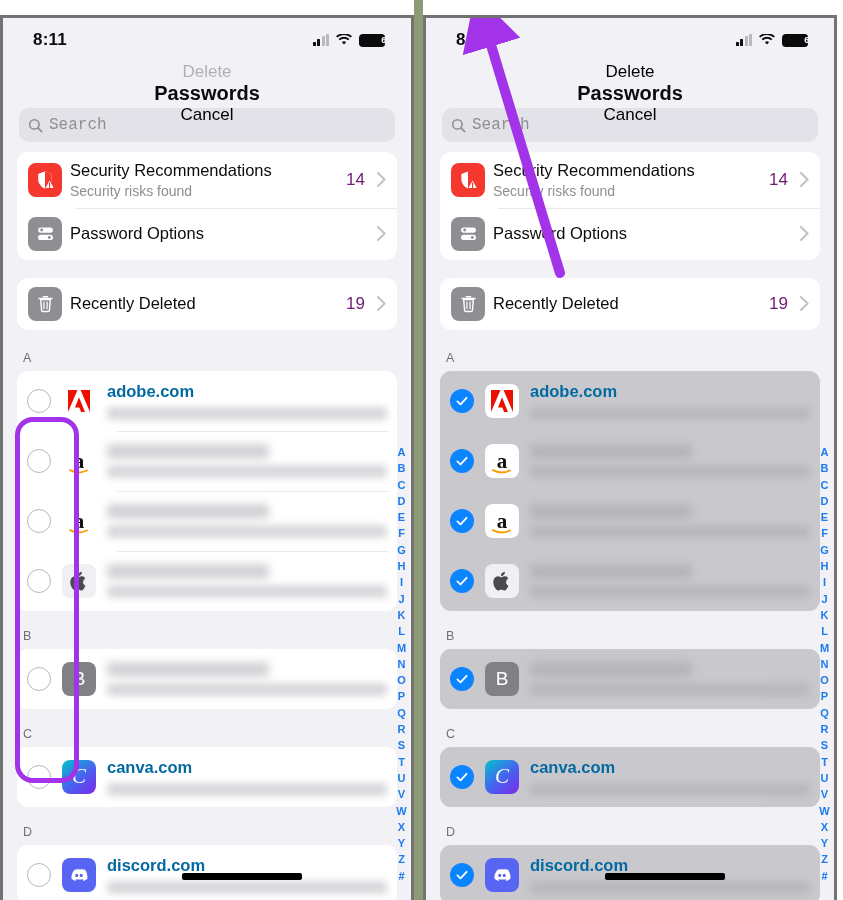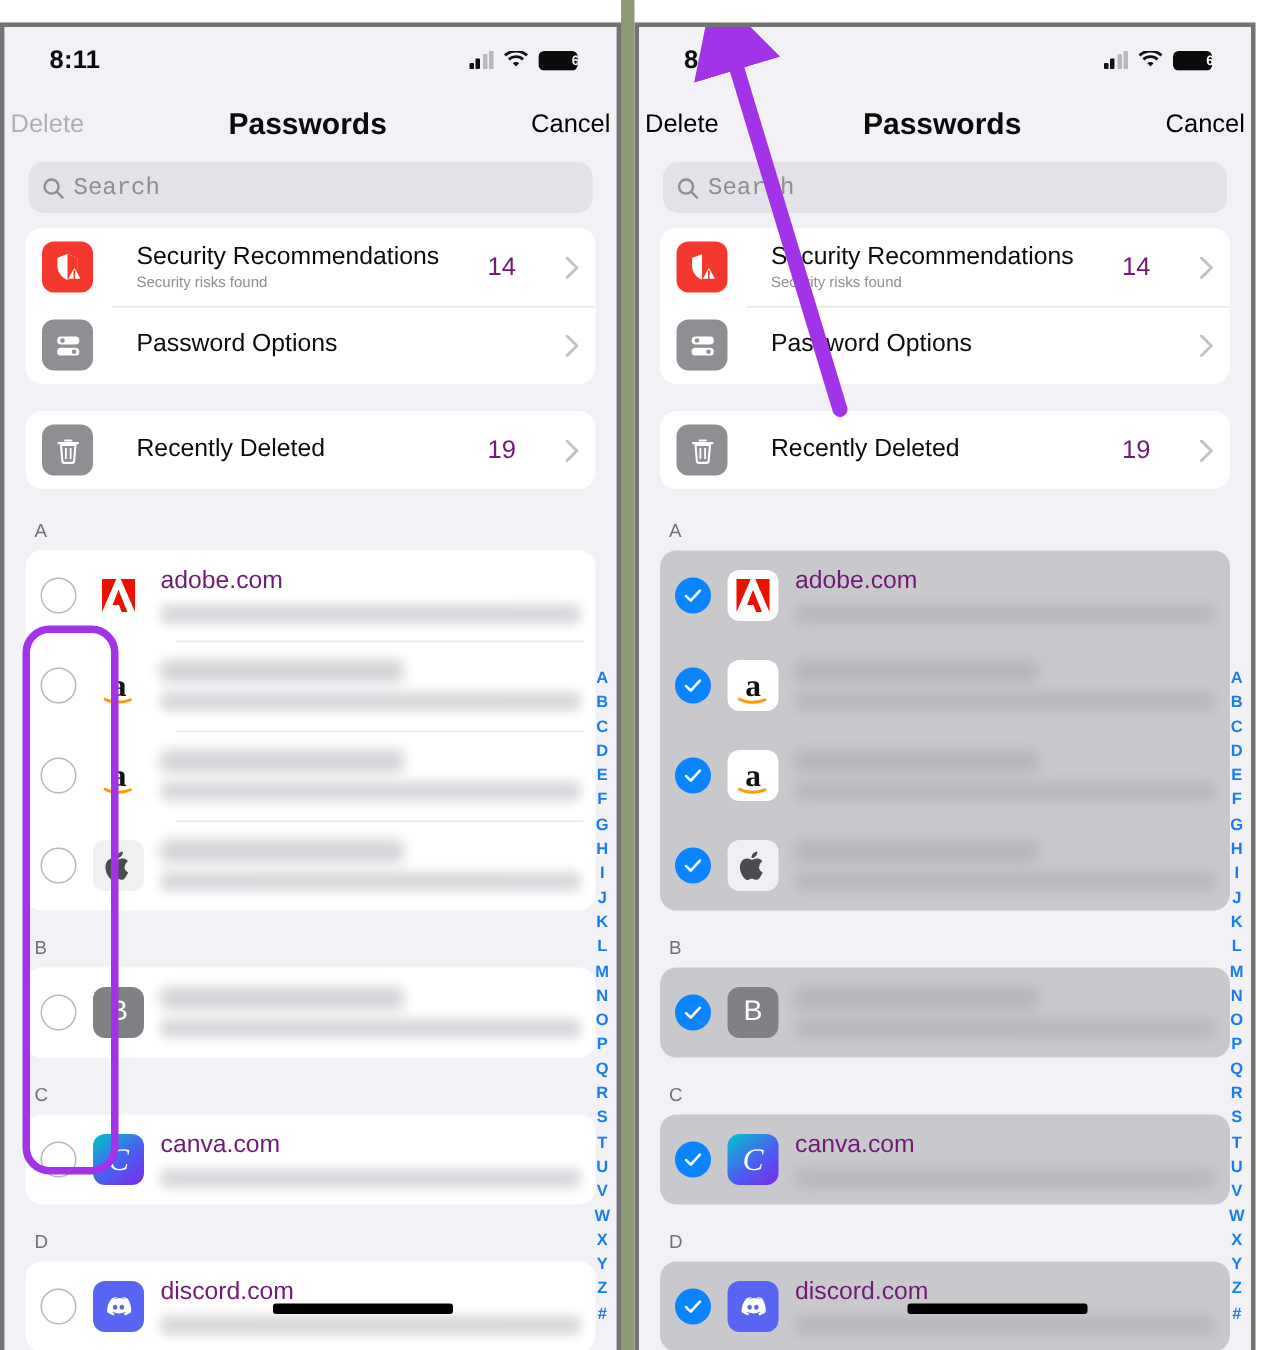--- a/index.html
+++ b/index.html
@@ -59,22 +59,23 @@
     background: #0b0b0c; border-radius: 3.5px;
     display:flex; align-items:center; justify-content:center;padding-left:27px;
   }
   .battery .pct {
     font-size: 9px; font-weight: bold; color: #fff; letter-spacing: -.2px;
   }
 
   
   .navbar {
     height: 42px; display: flex; align-items: center;
-    justify-content: space-between; padding: 0 4px;
+    justify-content: space-between; padding: 0 34px;
     background: #f2f1f6;
+    flex-direction: column;
   }
   .nav-btn { font-size: 17px; color: #000000; cursor: pointer; }
   .nav-btn.disabled { color: #b0b0b6; }
   .nav-title { font-size: 20px; font-weight: bold; color: #0b0b0c; }
 
   
   .search-wrap { padding: 4px 16px 10px; background: #f2f1f6; font-family: Liberation Mono, monospace; }
   .search {
     height: 34px; border-radius: 10px; background: #e3e2e8;
     display: flex; align-items: center; gap: 6px; padding: 0 9px;
@@ -88,35 +89,35 @@
     height: calc(900px - 44px - 42px - 48px);
     background: #f2f1f6;
     padding: 0 14px;
   }
 
   .card {
     background: #ffffff; border-radius: 11px; overflow: hidden;
     margin-bottom: 18px;
   }
   .row {
-    display: flex; align-items: center; gap: 29px;
+    display: flex; align-items: center; gap: 8px;
     padding: 9px 11px; min-height: 52px; position: relative;
   }
   .row + .row::before {
     content: ""; position: absolute; left: 58px; right: 0; top: 0;
     height: 1px; background: #e8e8ea;
   }
   .app-icon {
     width: 34px; height: 34px; border-radius: 8px; flex: 0 0 auto;
     display: flex; align-items: center; justify-content: center;
     overflow: hidden;
   }
   .row-body { flex: 1 1 auto; min-width: 0; }
   .row-title { font-size: 16.5px; color: #0b0b0c; line-height: 1.2; }
-  .row-sub { font-size: 10px; color: #8e8e93; margin-top: 2px; }
+  .row-sub { font-size: 14px; color: #8e8e93; margin-top: 2px; }
   .row-count { font-size: 17px; color: #701a75; margin-right: 4px; }
   .chev { width: 9px; height: 15px; flex: 0 0 auto; }
 
   .icon-sec { background: #f5382e; }
   .icon-opt { background: #8e8e93; }
   .icon-del { background: #8e8e93; }
 
   
   .sec-head {
     font-size: 12.5px; color: #70707a; padding: 3px 0 6px 6px;
@@ -139,21 +140,21 @@
   .check {
     width: 24px; height: 24px; border-radius: 50%; flex: 0 0 auto;
     border: 1.6px solid #b8b8bd; background: transparent;
   }
   .check.on {
     border: none; background: #0a84ff;
     display: flex; align-items: center; justify-content: center;
   }
   .check.on svg { width: 14px; height: 14px; }
   .pbody { flex: 1 1 auto; min-width: 0; }
-  .pname { font-size: 16.5px; color: #701a75; }
+  .pname { font-size: 16.5px; color: #0369a1; font-weight: bold; }
   .pblur {
     height: 13px; border-radius: 4px; margin-top: 6px;
     background: #d6d6da; filter: blur(3.5px); opacity: .95;
   }
   .panel-right .pblur { background: #b7b7bc; }
 
   
   .blurred-row .pname-holder {
     height: 15px; width: 58%; border-radius: 4px;
     background: #d2d2d6; filter: blur(4.2px);

